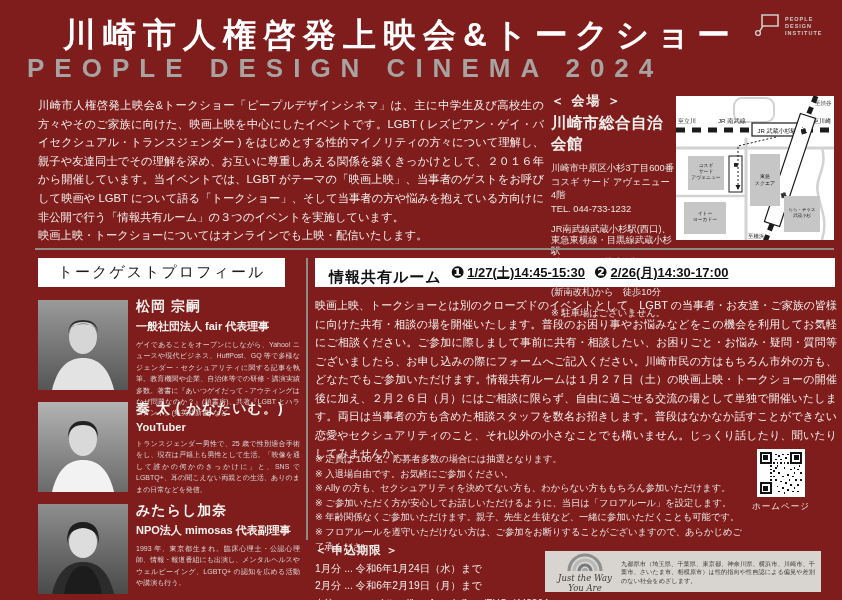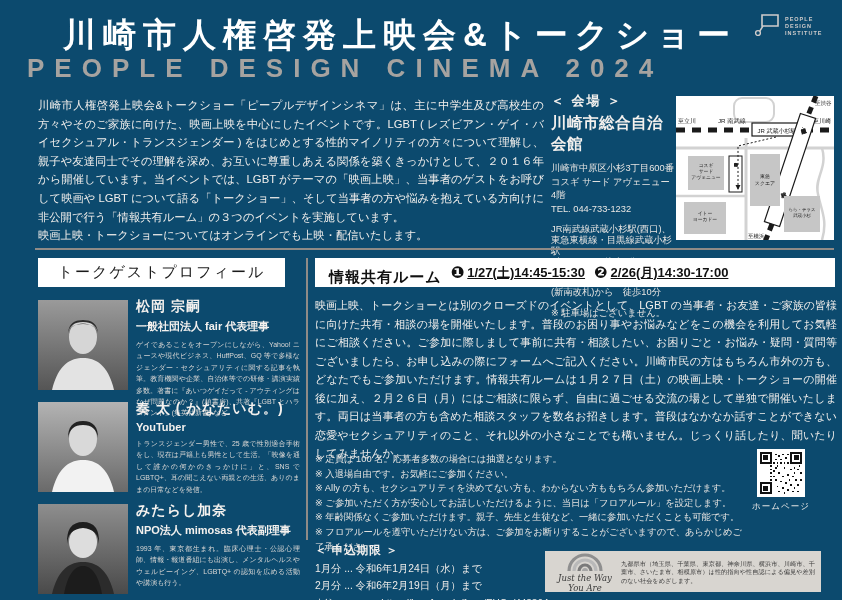--- a/index.html
+++ b/index.html
@@ -1,20 +1,20 @@
 <!DOCTYPE html>
 <html><head>
 <meta charset="utf-8">
 <style>
   * { margin:0; padding:0; box-sizing:border-box; }
   html,body { background:#111; }
   body { font-family:"Liberation Sans","DejaVu Sans",sans-serif; }
   .flyer {
     position:relative; width:842px; height:600px; margin:0 auto;
-    background:#0c4a6e; color:#f4f1ee; overflow:hidden;
+    background:#7f1d1d; color:#f4f1ee; overflow:hidden;
   }
   .pre { white-space:pre-line; }
 
   
   .title {
     position:absolute; top:13px; left:0; width:800px; text-align:center;
     font-size:33px; font-weight:bold; letter-spacing:7px; color:#ffffff;
   }
   .subtitle {
     position:absolute; top:53px; left:0; width:800px; text-align:left;

